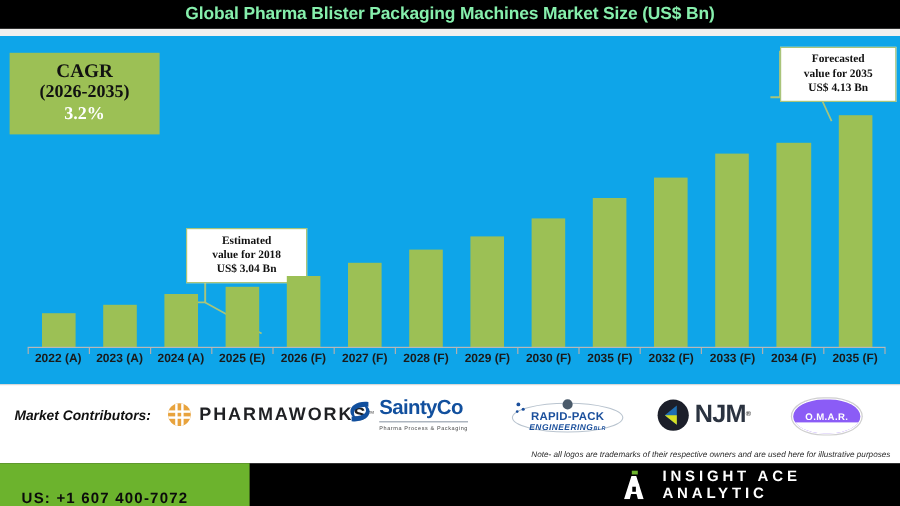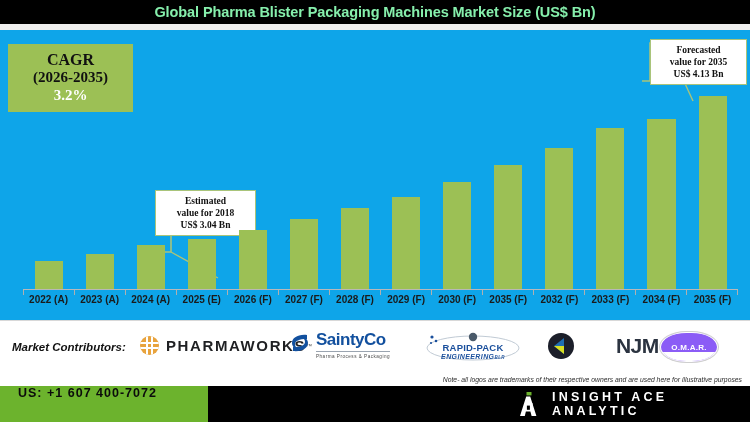--- a/index.html
+++ b/index.html
@@ -113,21 +113,21 @@
   .sc-sub { font-size:4.6px; color:#4a4a4a; letter-spacing:0.5px; margin-top:3px; border-top:1px solid #9aa4b0; padding-top:1.5px; text-align:right;}
 
   
   .logo-rapidpack { left:425px; top:11px; flex-direction:column; align-items:center; }
   .rp-swoosh { position:relative; width:96px; height:30px; }
   .rp-text { font-size:9.5px; font-weight:bold; color:#1a4f9c; letter-spacing:0.2px; line-height:1.05; }
   .rp-sub { font-size:7px; font-style:italic; font-weight:bold; color:#1a4f9c; letter-spacing:0.4px; }
   .rp-sub small { font-size:4.5px; }
 
   
-  .logo-njm { left:548px; top:12px;gap:37px; }
+  .logo-njm { left:548px; top:12px; }
   .njm-mark { width:26px; height:26px; border-radius:50%; background:#1c1f2a; margin-right:5px; position:relative; overflow:hidden; }
   .njm-text { font-size:21px; font-weight:bold; color:#2b3340; letter-spacing:-0.6px; }
   .njm-tm { font-size:6px; vertical-align:super; }
 
   
   .logo-omar { left:660px; top:11px; }
   .omar-shield {
     width:58px; height:30px; background:#8b5cf6; border-radius:50% / 55%;
     display:flex; align-items:center; justify-content:center;
     border:1.5px solid #ffffff; box-shadow:0 0 0 1px #cfcfcf;
@@ -140,21 +140,21 @@
 
   .note {
     position:absolute; right:8px; bottom:3px;
     font-size:6.8px; font-style:italic; color:#2b2b2b;
   }
 
   
   .footer { position:absolute; left:0; top:386px; width:750px; height:36px; background:#000000; }
   .footer-green {
     position:absolute; left:0; top:0; width:208px; height:36px; background:#6cb32d;
-    display:flex; align-items:flex-start;
+    display:flex; align-items:flex-end;
   }
   .footer-phone {
     font-size:12.5px; font-weight:bold; color:#0b0b0b; letter-spacing:1px; padding-left:18px;
   }
   .footer-brand { position:absolute; left:518px; top:0; height:36px; display:flex; align-items:center; }
   .brand-mark { position:relative; width:20px; height:24px; margin-right:14px; }
   .brand-text { font-size:12.5px; font-weight:bold; color:#ffffff; letter-spacing:3.2px; }
 </style>
 </head>
 <body>

